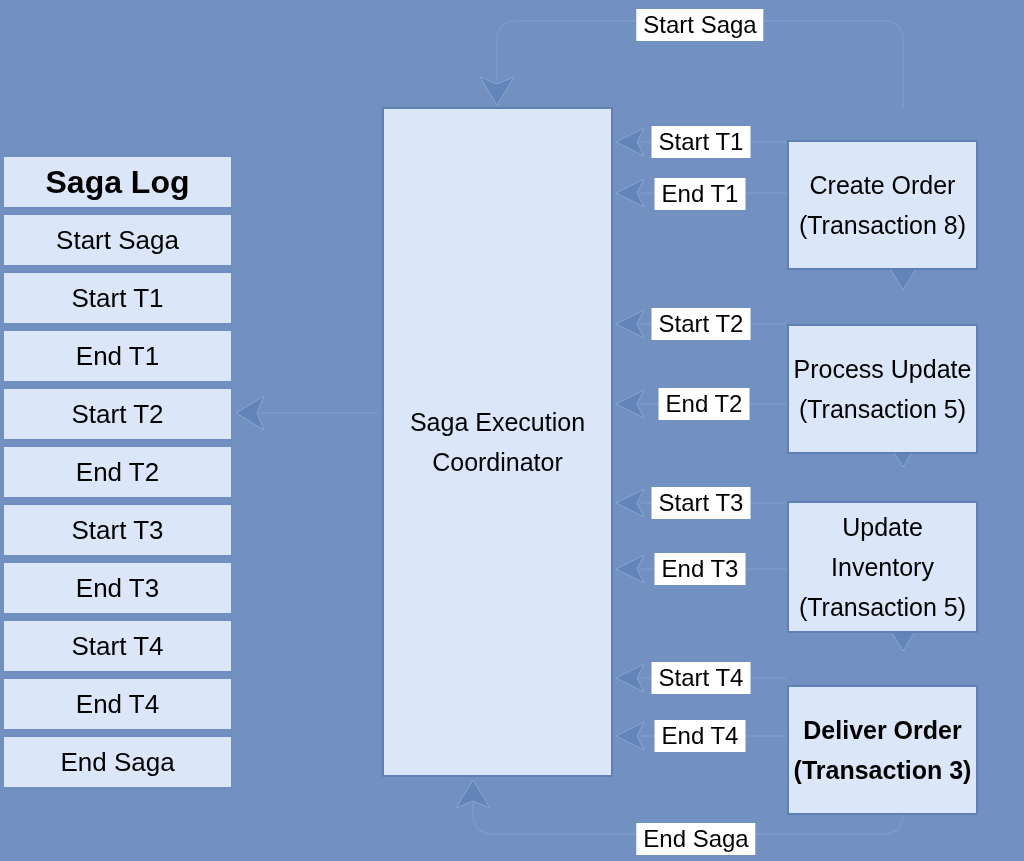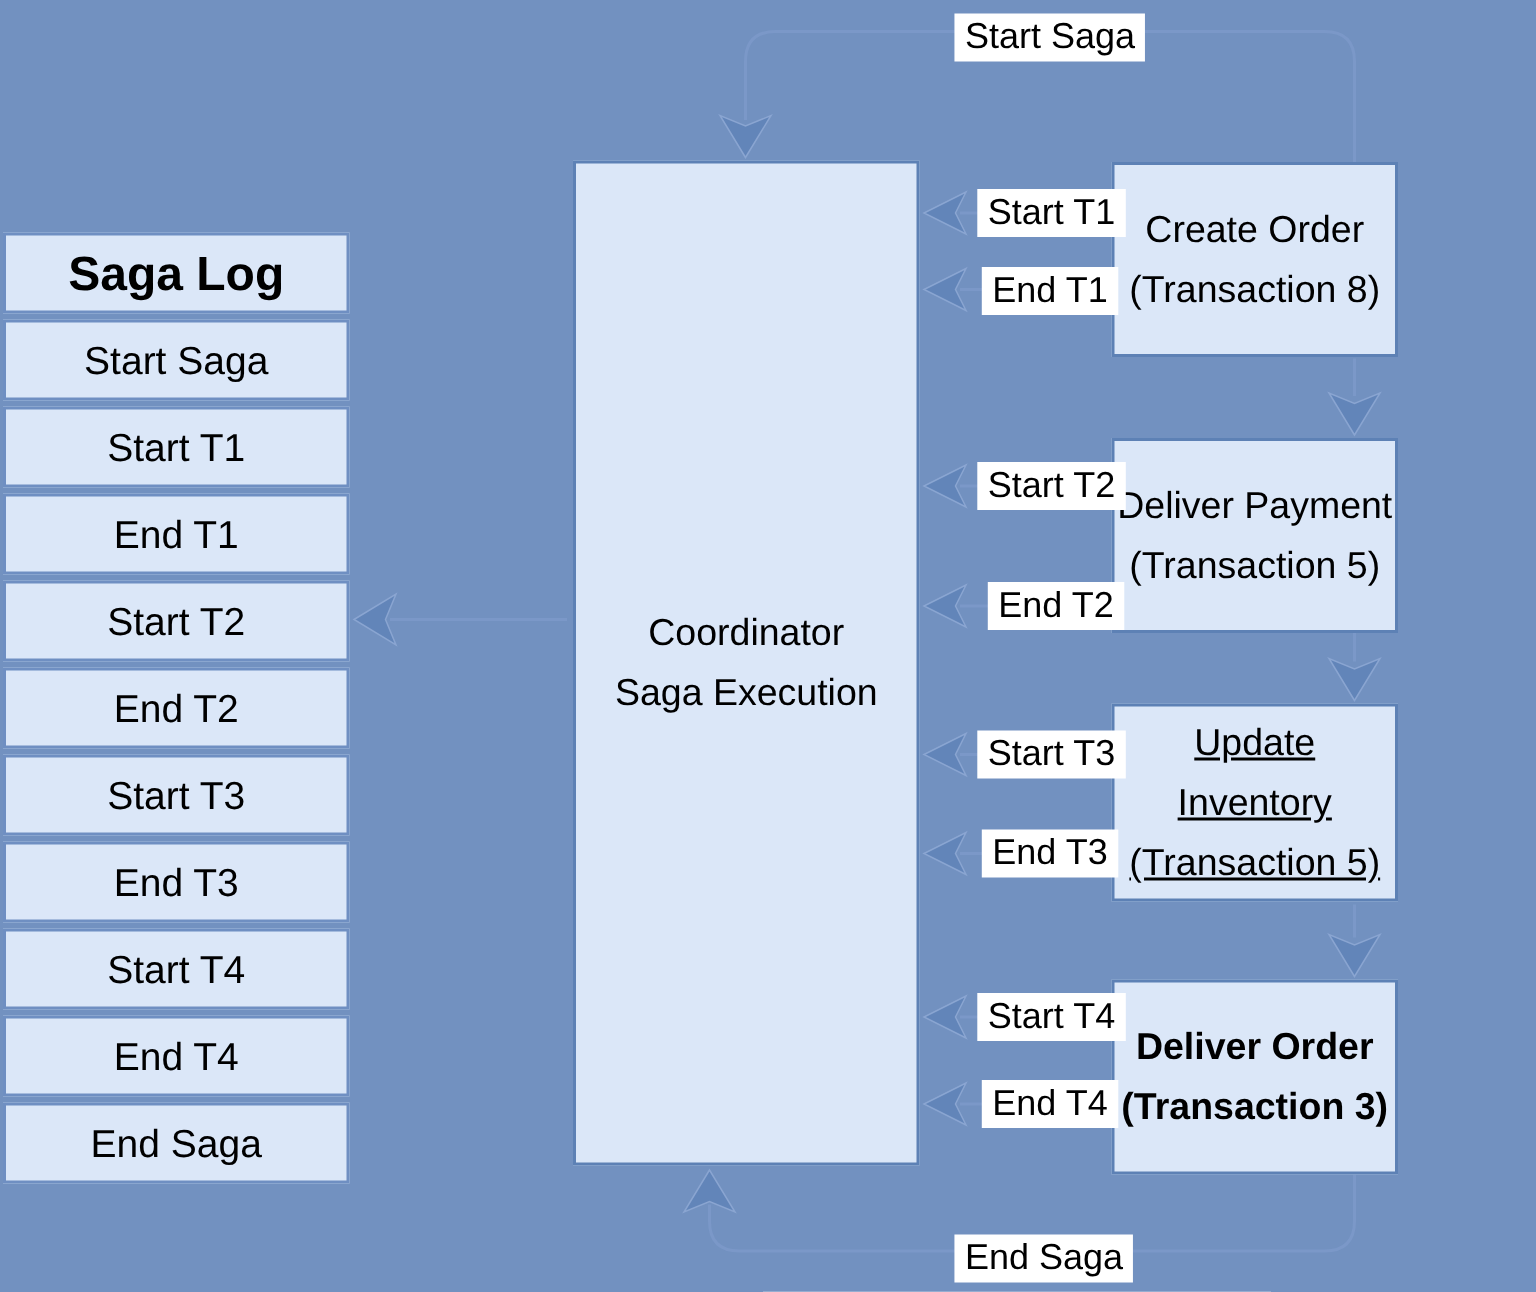--- a/index.html
+++ b/index.html
@@ -25,26 +25,26 @@
   
   .coordinator{
     box-sizing:border-box; position:absolute; left:382px; top:107px;
     width:231px; height:670px; background:var(--box-fill);
     border:2px solid var(--box-border);
     display:flex; flex-direction:column; align-items:center; justify-content:center;
     font-size:25px; line-height:40px; text-align:center;
   }
   
   .txn{
-    box-sizing:border-box; position:absolute; left:741px; width:191px; height:130px;
+    box-sizing:border-box; position:absolute; left:787px; width:191px; height:130px;
     background:var(--box-fill); border:2px solid var(--box-border);
     display:flex; flex-direction:column; align-items:center; justify-content:center;
-    font-size:25px; line-height:40px; text-align:center;
+    font-size:25px; line-height:40px; text-align:center;margin-top:32px;
   }
-  #txn-1{top:108px;} #txn-2{top:292px;} #txn-3{top:469px; height:132px;text-decoration:underline;} #txn-4{top:653px;font-weight:bold;}
+  #txn-1{top:108px;} #txn-2{top:292px;} #txn-3{top:469px; height:132px;} #txn-4{top:653px;font-weight:bold;}
   
   svg.connectors{position:absolute; left:0; top:0; pointer-events:none;}
   .arrow-line{stroke:var(--arrow-line); stroke-width:2; fill:none;}
   .arrow-head{fill:var(--arrow-head); stroke:var(--arrow-head-stroke); stroke-width:1;}
   
   .msg-label{
     position:absolute; transform:translateX(-50%); white-space:nowrap;
     background:var(--label-bg); color:var(--text);
     font-size:24px; line-height:28px; padding:2px 7px;
   }
@@ -126,30 +126,30 @@
     <div class="saga-row">Start T2</div>
     <div class="saga-row">End T2</div>
     <div class="saga-row">Start T3</div>
     <div class="saga-row">End T3</div>
     <div class="saga-row">Start T4</div>
     <div class="saga-row">End T4</div>
     <div class="saga-row">End Saga</div>
   </div>
 
   <div class="coordinator">
+    <span>Saga Execution</span>
     <span>Coordinator</span>
-    <span>Saga Execution</span>
   </div>
 
   <div class="txn" id="txn-1">
     <span>Create Order</span>
     <span>(Transaction 8)</span>
   </div>
   <div class="txn" id="txn-2">
-    <span>Deliver Payment</span>
+    <span>Process Update</span>
     <span>(Transaction 5)</span>
   </div>
   <div class="txn" id="txn-3">
     <span>Update Inventory</span>
     <span>(Transaction 5)</span>
   </div>
   <div class="txn" id="txn-4">
     <span>Deliver Order</span>
     <span>(Transaction 3)</span>
   </div>

